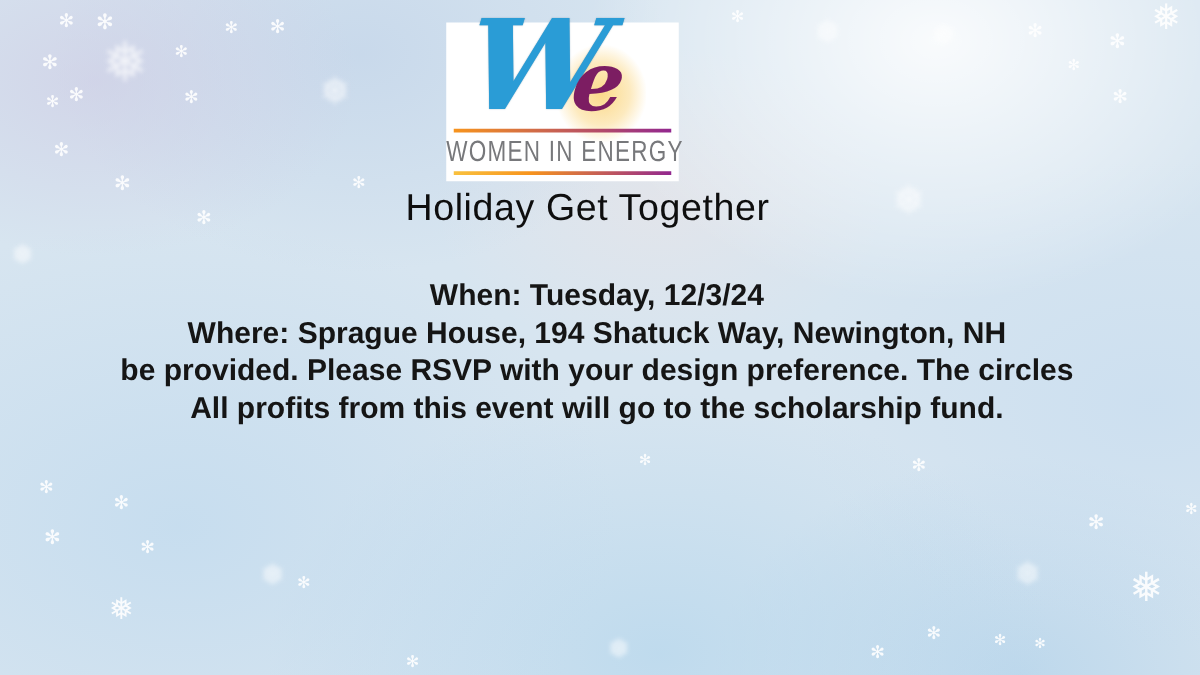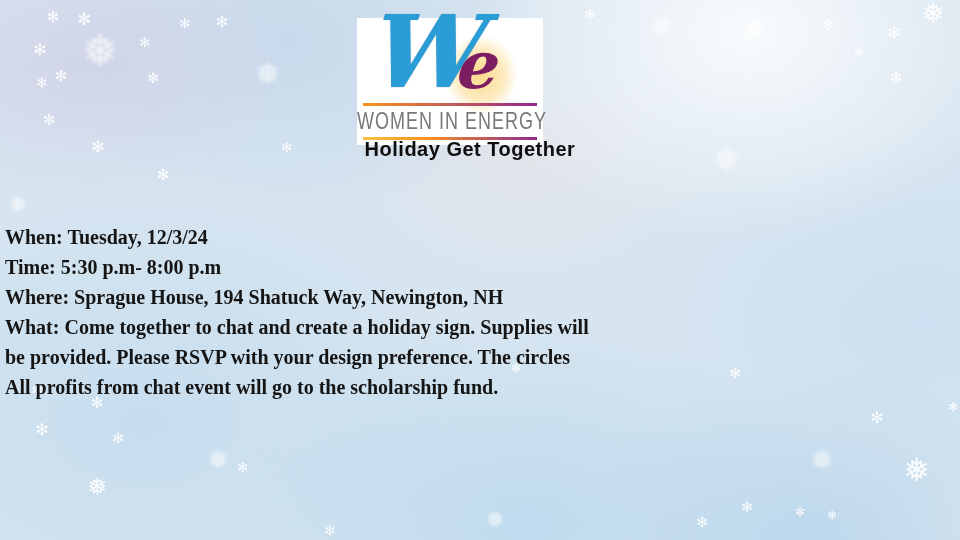--- a/index.html
+++ b/index.html
@@ -52,30 +52,30 @@
   .rule-top{top:85px;background:linear-gradient(90deg,var(--grad_orange,#f7941d),var(--grad_purple,#92278f));}
   .rule-bottom{top:119px;background:linear-gradient(90deg,var(--grad_yellow,#f9c13e),var(--grad_orange,#f7941d) 35%,var(--grad_purple,#92278f));}
   .org-name{
     position:absolute;left:0;right:0;top:90px;text-align:center;
     color:var(--org_gray,#77787b);font-size:18px;letter-spacing:1px;
     transform:scaleY(1.3);transform-origin:top center;white-space:nowrap;
   }
 
   
   .title{
-    position:absolute;left:0;width:940px;top:138px;text-align:center;
-    font-size:20px;font-weight:bold;color:var(--title_color,#0e0e0e);
+    position:absolute;left:0;width:940px;top:150px;text-align:center;
+    font-size:30px;font-weight:normal;color:var(--title_color,#0e0e0e);
     letter-spacing:.5px;
   }
 
   
   .details{
-    position:absolute;left:5px;width:945px;top:222px;
-    font-family:Liberation Serif, serif;font-weight:bold;
-    font-size:20px;line-height:30px;color:var(--text_color,#151515);
+    position:absolute;left:5px;width:945px;top:222px;text-align:center;
+    font-family:Liberation Sans, sans-serif;font-weight:bold;
+    font-size:24px;line-height:30px;color:var(--text_color,#151515);
   }
   .detail-line{white-space:nowrap;}
 </style>
 </head>
 <body>
 
 <div class="canvas">
 
   <div class="flakes">
       <span class="flake" style="left: 53px; top: 17px; font-size: 15px;">✻</span>
@@ -132,21 +132,19 @@
       <div class="we-e">e</div>
       <div class="grad-rule rule-top"></div>
       <div class="org-name">WOMEN IN ENERGY</div>
       <div class="grad-rule rule-bottom"></div>
     </div>
 
     <div class="title">Holiday Get Together</div>
 
     <div class="details">
       <div class="detail-line">When: Tuesday, 12/3/24</div>
-      <div class="detail-line">Time: 5:30 p.m- 8:00 p.m</div>
       <div class="detail-line">Where: Sprague House, 194 Shatuck Way, Newington, NH</div>
-      <div class="detail-line">What: Come together to chat and create a holiday sign. Supplies will</div>
       <div class="detail-line">be provided. Please RSVP with your design preference. The circles</div>
-      <div class="detail-line">All profits from chat event will go to the scholarship fund.</div>
+      <div class="detail-line">All profits from this event will go to the scholarship fund.</div>
     </div>
 
   </div>
 </div>
 
 </body></html>

